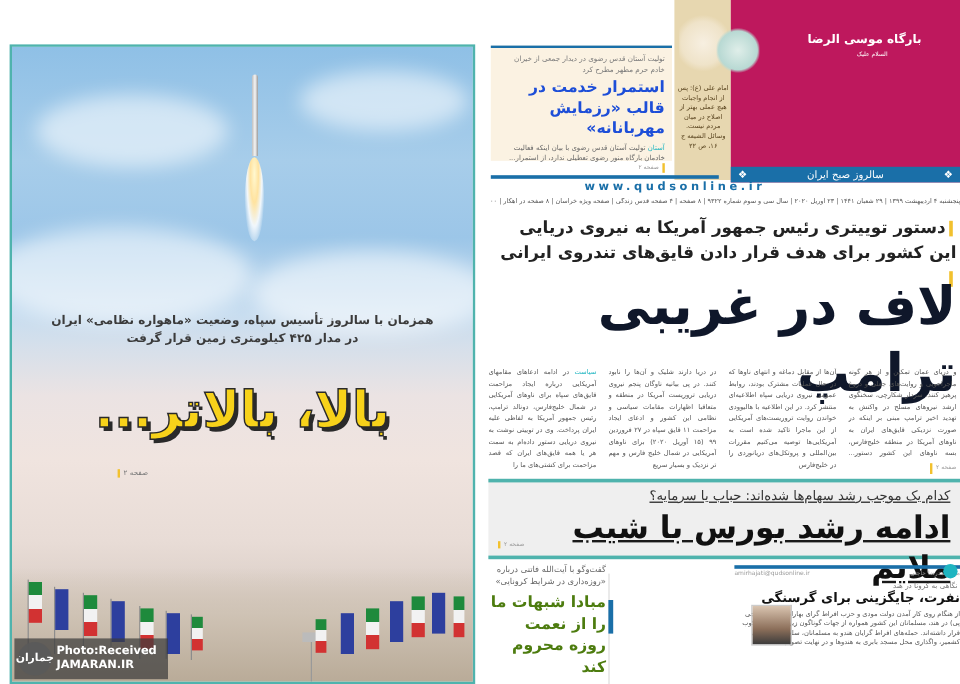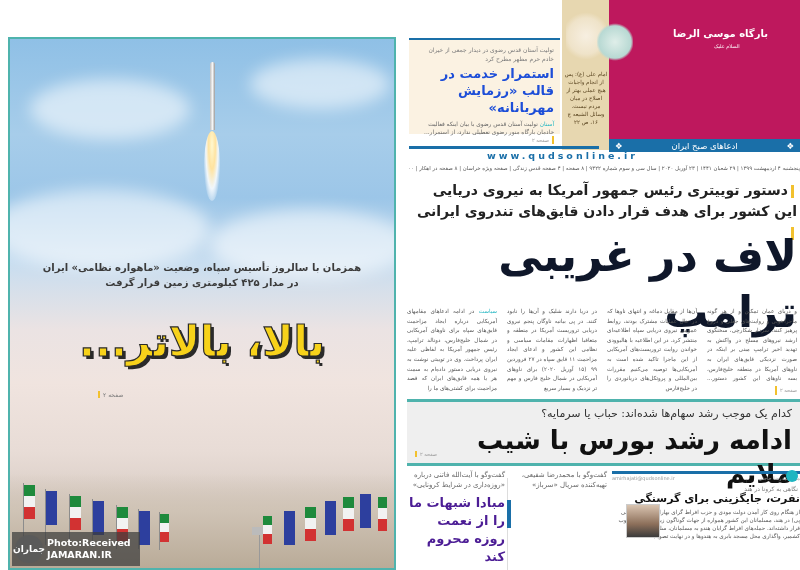--- a/index.html
+++ b/index.html
@@ -132,32 +132,32 @@
     position: absolute; left: 407px; top: 307px; width: 390px; height: 92px;
     display: flex; flex-direction: row-reverse; gap: 10px; direction: rtl;
   }
   .col { flex: 1; font-size: 5.6px; line-height: 9.6px; color: #555; text-align: justify; overflow: hidden; }
   .col .lead { color: #1fb5c1; }
   .col-ref { font-size: 5px; color: #999; border-left: 2px solid #f2c12e; padding-left: 3px; display: inline-block; margin-top: 2px; }
 
   
   .stock-box {
     position: absolute; left: 407px; top: 399px; width: 393px; height: 67px; background: #efefef;
-    border-top: 3px solid #4fb3ad; border-bottom: 3px solid #4fb3ad; direction: rtl; padding: 4px 8px;
+    border-top: 3px solid #4fb3ad; border-bottom: 3px solid #4fb3ad; direction: rtl; padding: 4px 8px; text-decoration: underline;
   }
   .stock-kicker { font-size: 11px; color: #333; line-height: 15px; }
   .stock-title { font-size: 26px; font-weight: bold; line-height: 34px; color: #111; margin-top: 2px; }
   .stock-ref { position: absolute; left: 8px; bottom: 6px; font-size: 5px; color: #999; border-left: 2px solid #f2c12e; padding-left: 3px; }
 
   
   .bottom { position: absolute; left: 407px; top: 470px; width: 393px; height: 100px; }
   .interview1 { position: absolute; left: 0; top: 0; width: 98px; height: 100px; direction: rtl; text-align: right; }
   .interview2 { position: absolute; left: 105px; top: 0; width: 95px; height: 100px; direction: rtl; text-align: right; }
   .iv-kicker { font-size: 7px; line-height: 10px; color: #666; }
-  .iv-title { font-size: 13px; font-weight: bold; line-height: 18px; color: #4c1d95; margin-top: 4px; text-align: right; }
+  .iv-title { font-size: 13px; font-weight: bold; line-height: 18px; color: #4d7c0f; margin-top: 4px; text-align: right; }
   .iv-divider { position: absolute; left: 100px; top: 8px; width: 1px; height: 92px; background: #ddd; }
   .iv-bar { position: absolute; left: 100px; top: 30px; width: 4px; height: 28px; background: #1a6fa8; }
 
   .note { position: absolute; left: 205px; top: 0; width: 188px; height: 100px; direction: rtl; }
   .note-head { font-size: 9px; color: #1a6fa8; font-weight: bold; padding-right: 18px; height: 12px; }
   .note-icon { position: absolute; right: 2px; top: 0; width: 12px; height: 12px; background: #1fb5c1; border-radius: 50%; }
   .note-line { height: 3px; background: #1a6fa8; margin-top: 1px; }
   .note-meta { display: flex; justify-content: space-between; font-size: 5px; color: #999; margin-top: 1px; }
   .note-kicker { font-size: 6px; color: #777; margin-top: 4px; padding-right: 2px; }
   .note-title { font-size: 11px; font-weight: bold; color: #111; line-height: 14px; }
@@ -226,21 +226,21 @@
   <div class="quote-orn"></div>
   <div class="quote-text">امام علی (ع): پس از انجام واجبات هیچ عملی بهتر از اصلاح در میان مردم نیست. وسائل الشیعه ج ۱۶، ص ۲۲</div>
 </div>
 
 <div class="masthead">
   <div class="masthead-orn"></div>
   <div class="masthead-sub">بارگاه موسی الرضا</div>
   <div class="masthead-badge">السلام علیک</div>
   <div class="masthead-strip">
     <span>❖</span>
-    <span>ادعاهای صبح ایران</span>
+    <span>سالروز صبح ایران</span>
     <span>❖</span>
   </div>
 </div>
 
 <div class="astan-box">
   <div class="astan-kicker">تولیت آستان قدس رضوی در دیدار جمعی از خیران خادم حرم مطهر مطرح کرد</div>
   <div class="astan-title">استمرار خدمت در قالب «رزمایش مهربانانه»</div>
   <div class="astan-body">
     <span class="tag">آستان</span>
     <span>تولیت آستان قدس رضوی با بیان اینکه فعالیت خادمان بارگاه منور رضوی تعطیلی ندارد، از استمرار...</span>
@@ -282,21 +282,20 @@
 </div>
 
 <div class="bottom">
   <div class="interview1">
     <div class="iv-kicker">گفت‌وگو با آیت‌الله فاتنی درباره «روزه‌داری در شرایط کرونایی»</div>
     <div class="iv-title">مبادا شبهات ما را از نعمت روزه محروم کند</div>
   </div>
   <div class="iv-divider"></div>
   <div class="iv-bar"></div>
   <div class="interview2">
-    <div class="iv-kicker">گفت‌وگو با محمدرضا شفیعی، تهیه‌کننده سریال «سرباز»</div>
   </div>
 
   <div class="note">
     <div class="note-icon"></div>
     <div class="note-line"></div>
     <div class="note-meta">
       <span>میر احمدرضا حاجتی</span>
       <span>amirhajati@qudsonline.ir</span>
     </div>
     <div class="note-kicker">نگاهی به کرونا در هند</div>

